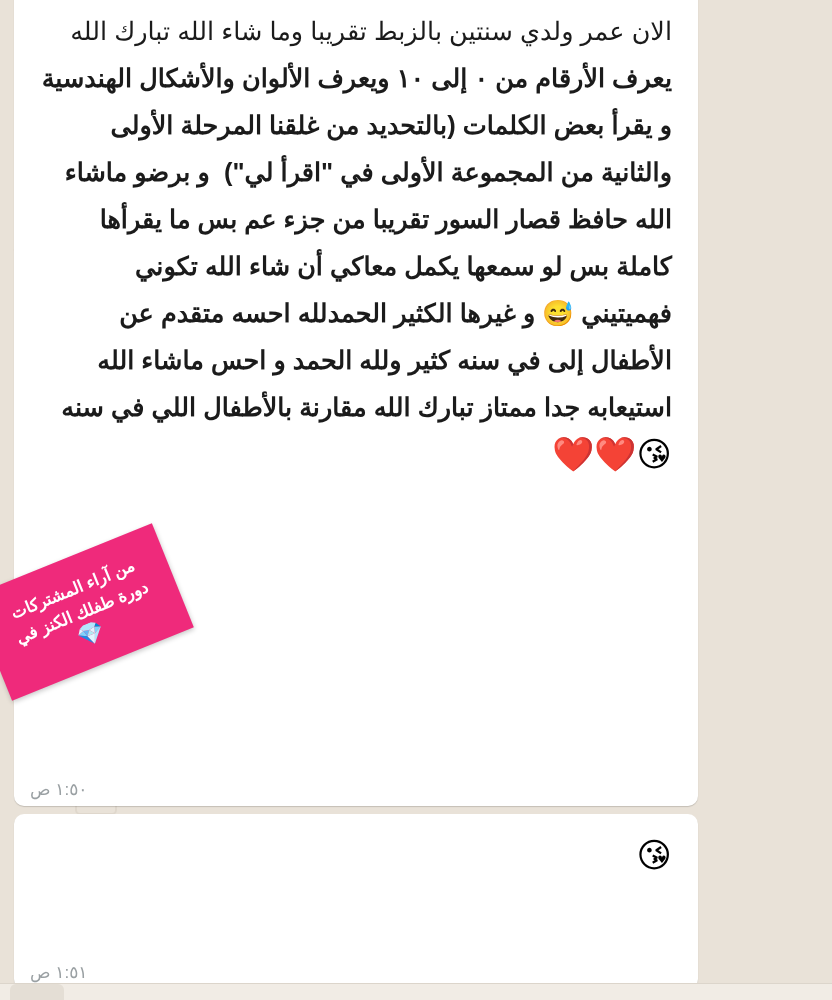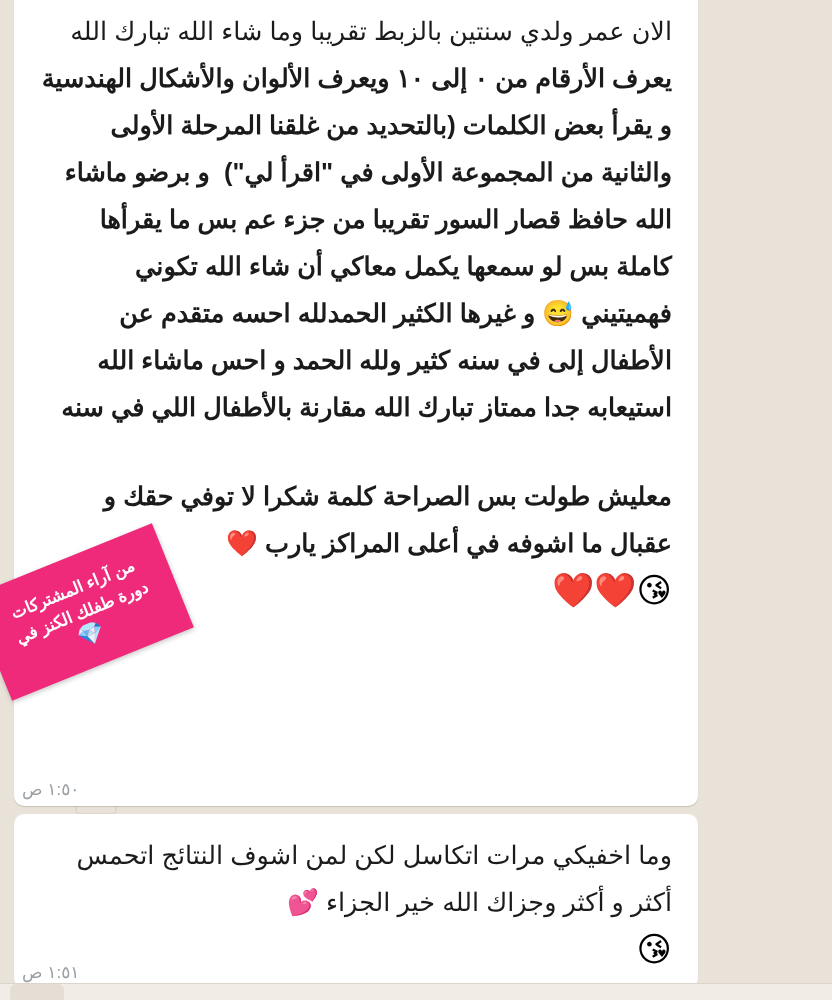--- a/index.html
+++ b/index.html
@@ -67,21 +67,21 @@
     font-family: "DejaVu Sans", sans-serif;
     font-size: 34px;
     line-height: 46px;
     text-align: right;
     direction: rtl;
   }
 
   .meta {
     position: absolute;
     bottom: 6px;
-    left: 8px;
+    left: 16px;
     font-size: 17px;
     color: #9aa0a3;
     font-family: "Liberation Sans", sans-serif;
     direction: ltr;
   }
 
   
   #bubble-1 {
     top: -14px;
     right: 134px;
@@ -196,27 +196,25 @@
         <circle cx="120" cy="860" r="3"></circle>
       </g>
     </svg>
   </div>
 
   <div id="chat">
 
     <div class="bubble" id="bubble-1">
       <div class="text para">الان عمر ولدي سنتين بالزبط تقريبا وما شاء الله تبارك الله</div>
       <div class="text para">يعرف الأرقام من ٠ إلى ١٠ ويعرف الألوان والأشكال الهندسية و يقرأ بعض الكلمات (بالتحديد من غلقنا المرحلة الأولى والثانية من المجموعة الأولى في "اقرأ لي")  و برضو ماشاء الله حافظ قصار السور تقريبا من جزء عم بس ما يقرأها كاملة بس لو سمعها يكمل معاكي أن شاء الله تكوني فهميتيني 😅 و غيرها الكثير الحمدلله احسه متقدم عن الأطفال إلى في سنه كثير ولله الحمد و احس ماشاء الله استيعابه جدا ممتاز تبارك الله مقارنة بالأطفال اللي في سنه</div>
-      <div class="text para" style="margin-top:42px;">معليش طولت بس الصراحة كلمة شكرا لا توفي حقك و عقبال ما اشوفه في أعلى المراكز يارب ❤️</div>
       <div class="emoji-line">😘❤️❤️</div>
       <div class="meta">١:٥٠ ص</div>
     </div>
 
     <div class="bubble" id="bubble-2">
-      <div class="text para">وما اخفيكي مرات اتكاسل لكن لمن اشوف النتائج اتحمس أكثر و أكثر وجزاك الله خير الجزاء 💕</div>
       <div class="emoji-line">😘</div>
       <div class="meta">١:٥١ ص</div>
     </div>
 
     <div id="promo-sticker">
       <div class="promo-inner">
         <span>من آراء المشتركات</span><br>
         <span>دورة طفلك الكنز في</span>
         <span class="gem">💎</span>
       </div>

